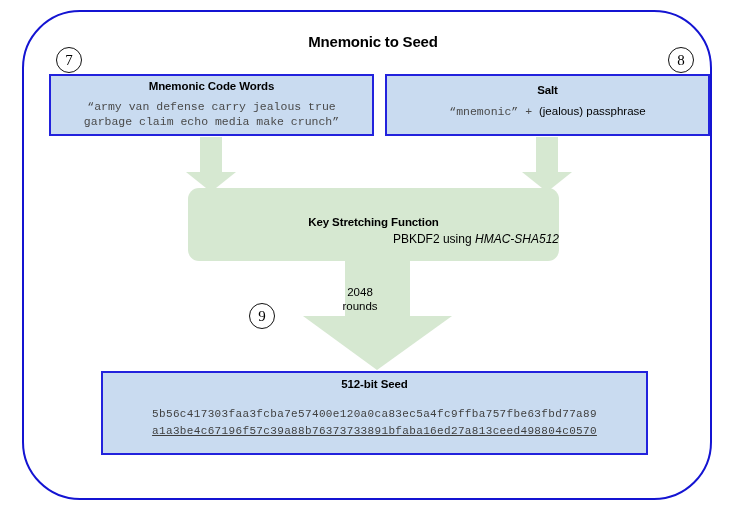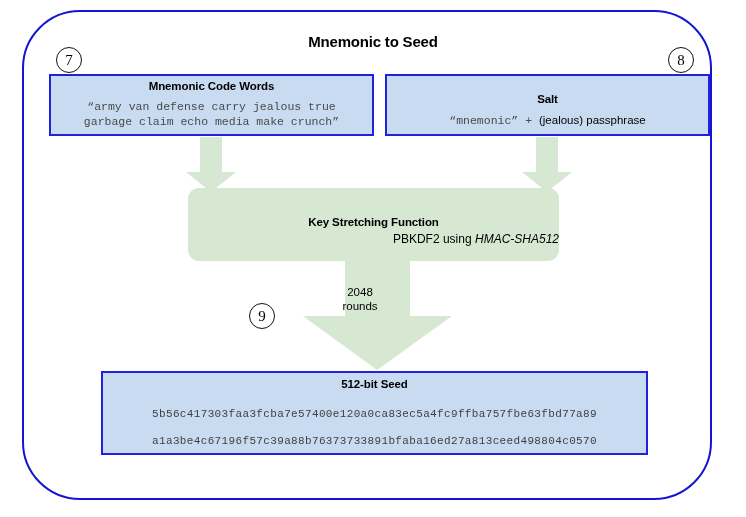--- a/index.html
+++ b/index.html
@@ -95,21 +95,21 @@
     top: 74px;
     width: 325px;
     height: 62px;
     padding-top: 3px;
   }
   #salt-box {
     left: 385px;
     top: 74px;
     width: 325px;
     height: 62px;
-    padding-top: 16px;
+    padding-top: 7px;
   }
   .salt-line {
     margin-top: 6px;
     font-size: 11.5px;
   }
   .salt-line .mono-part {
     font-family: "Liberation Mono", monospace;
     color: #4a4a4a;
   }
   .salt-line .sans-part {
@@ -241,16 +241,16 @@
   </div>
 
   <div class="rounds-label">
     <div>2048</div>
     <div>rounds</div>
   </div>
 
   <div class="blue-box" id="seed-box">
     <div class="box-title">512-bit Seed</div>
     <div class="seed-hex">5b56c417303faa3fcba7e57400e120a0ca83ec5a4fc9ffba757fbe63fbd77a89</div>
-    <div class="seed-hex" style="margin-top:12px;">a1a3be4c67196f57c39a88b76373733891bfaba16ed27a813ceed498804c0570</div>
+    <div class="seed-hex" style="margin-top:2px;text-decoration:underline;">a1a3be4c67196f57c39a88b76373733891bfaba16ed27a813ceed498804c0570</div>
   </div>
 
 </div>
 
 </body></html>

